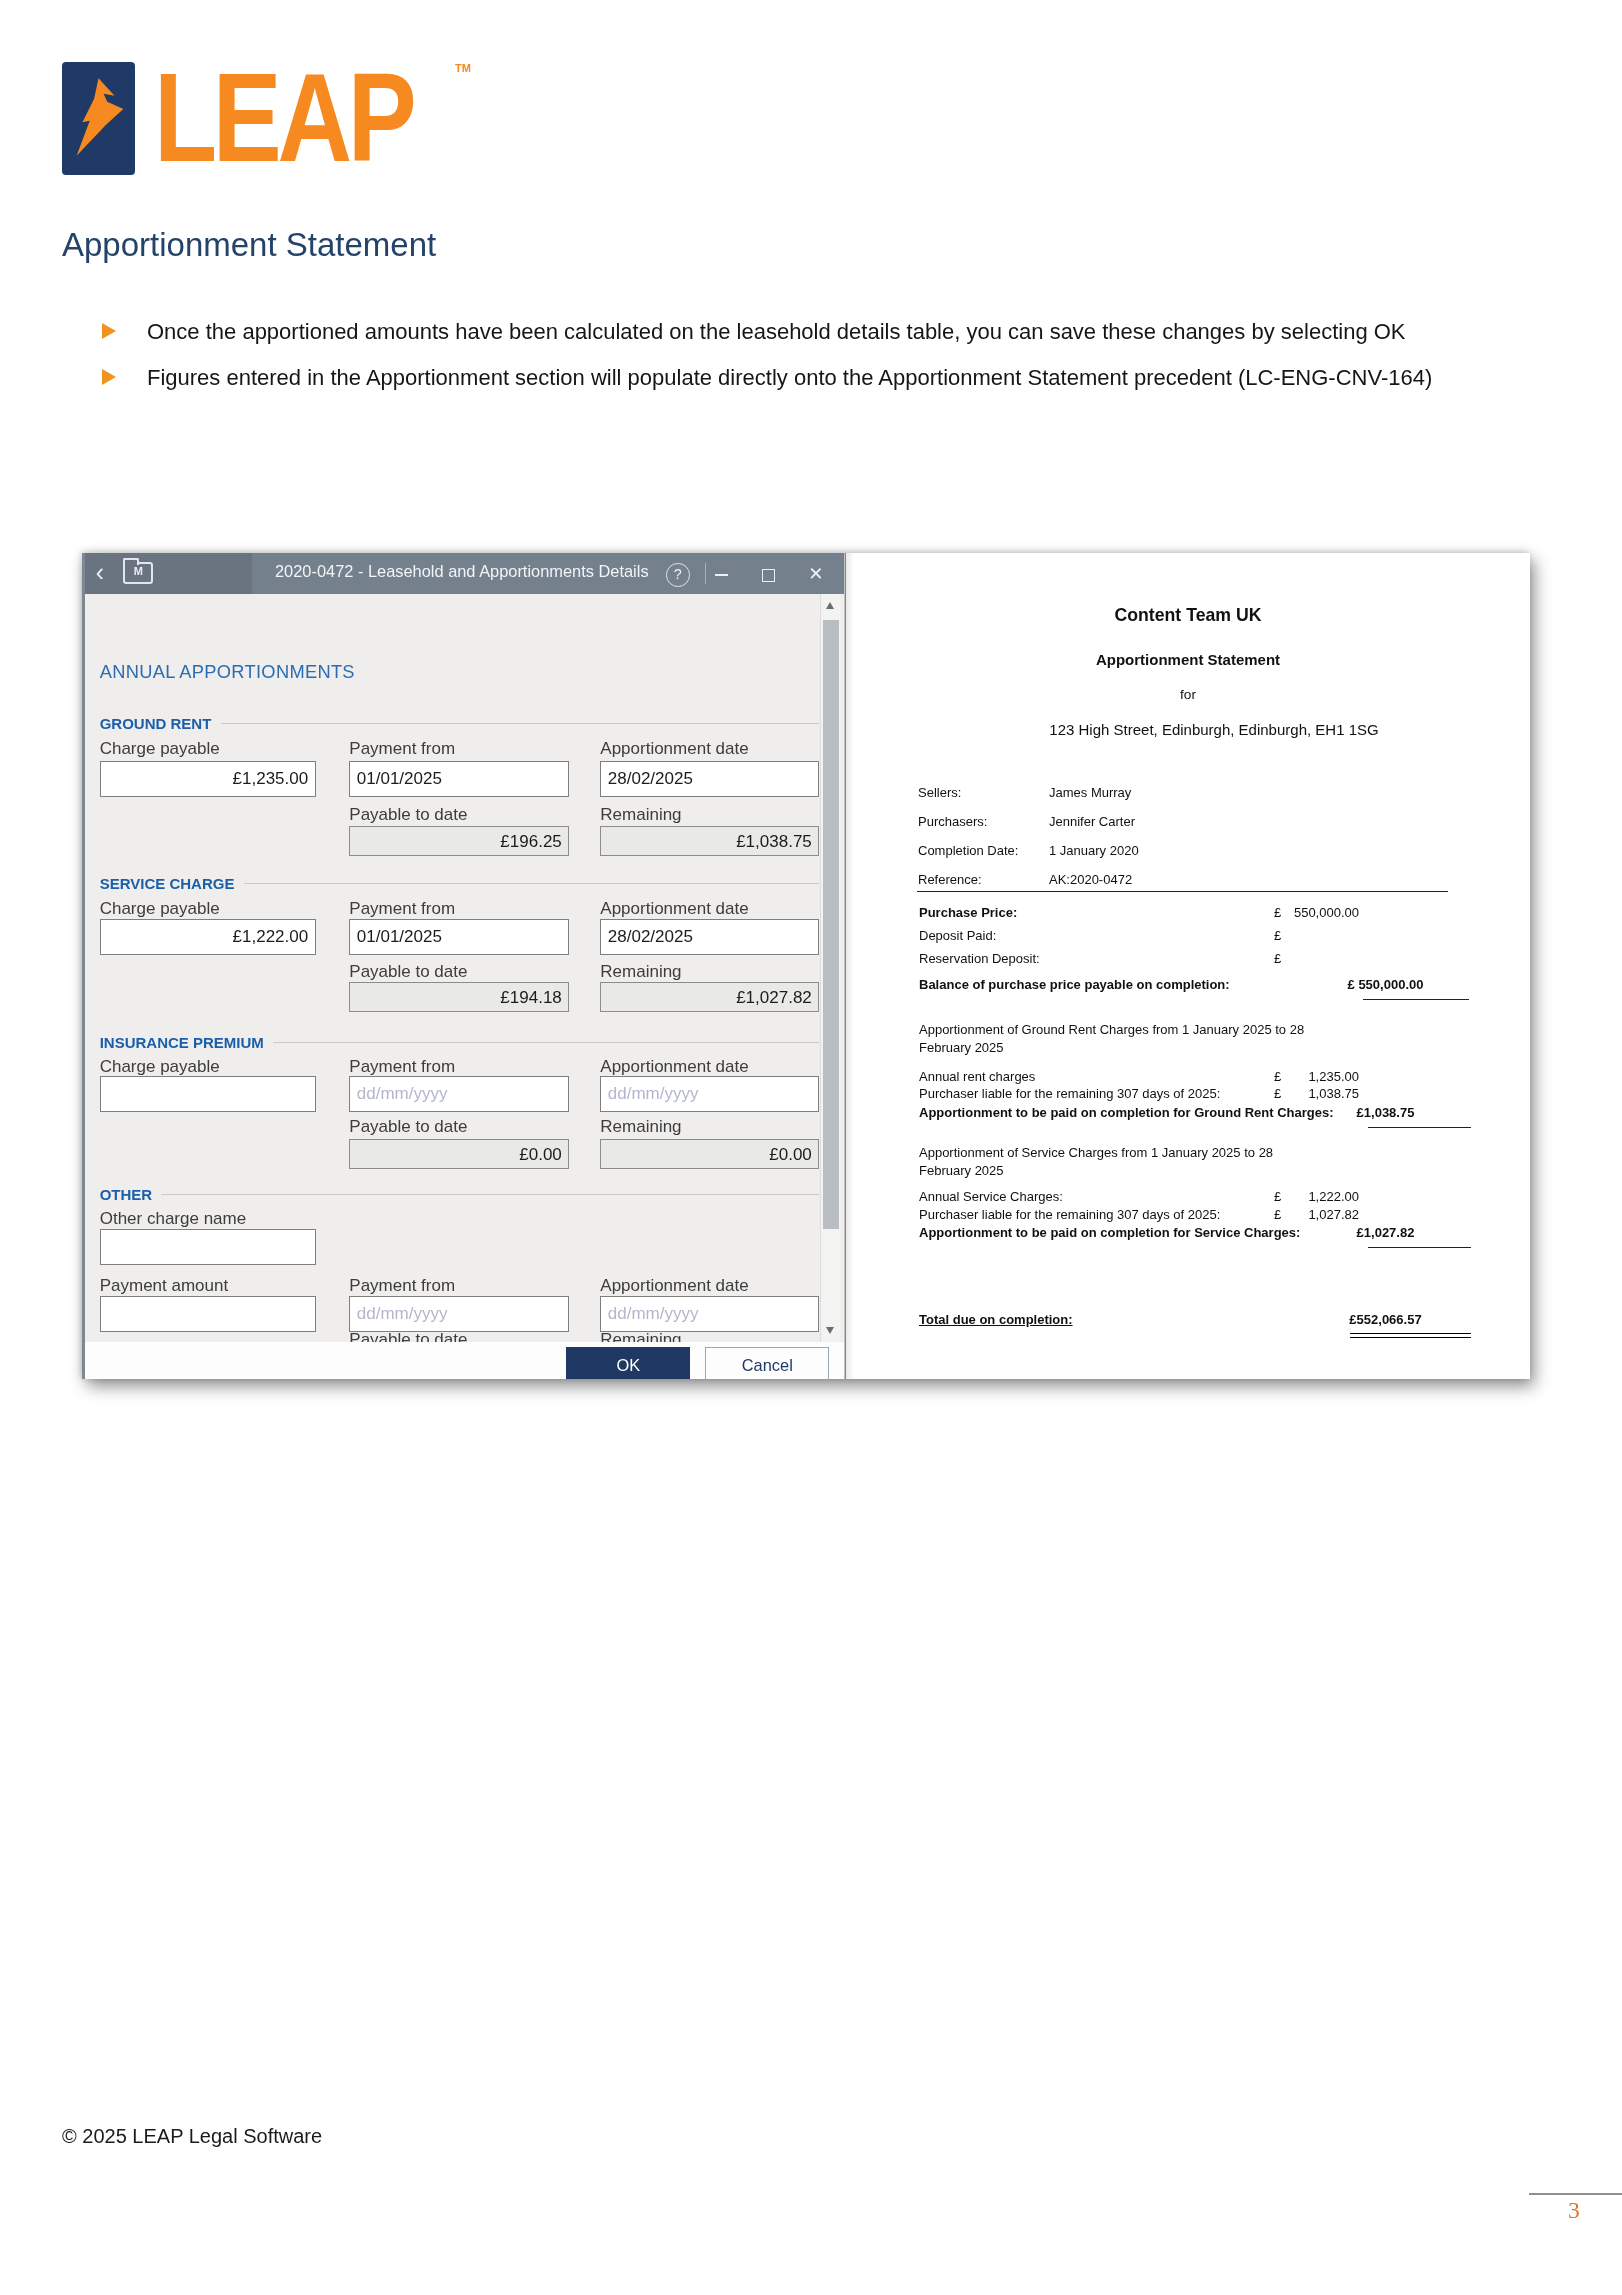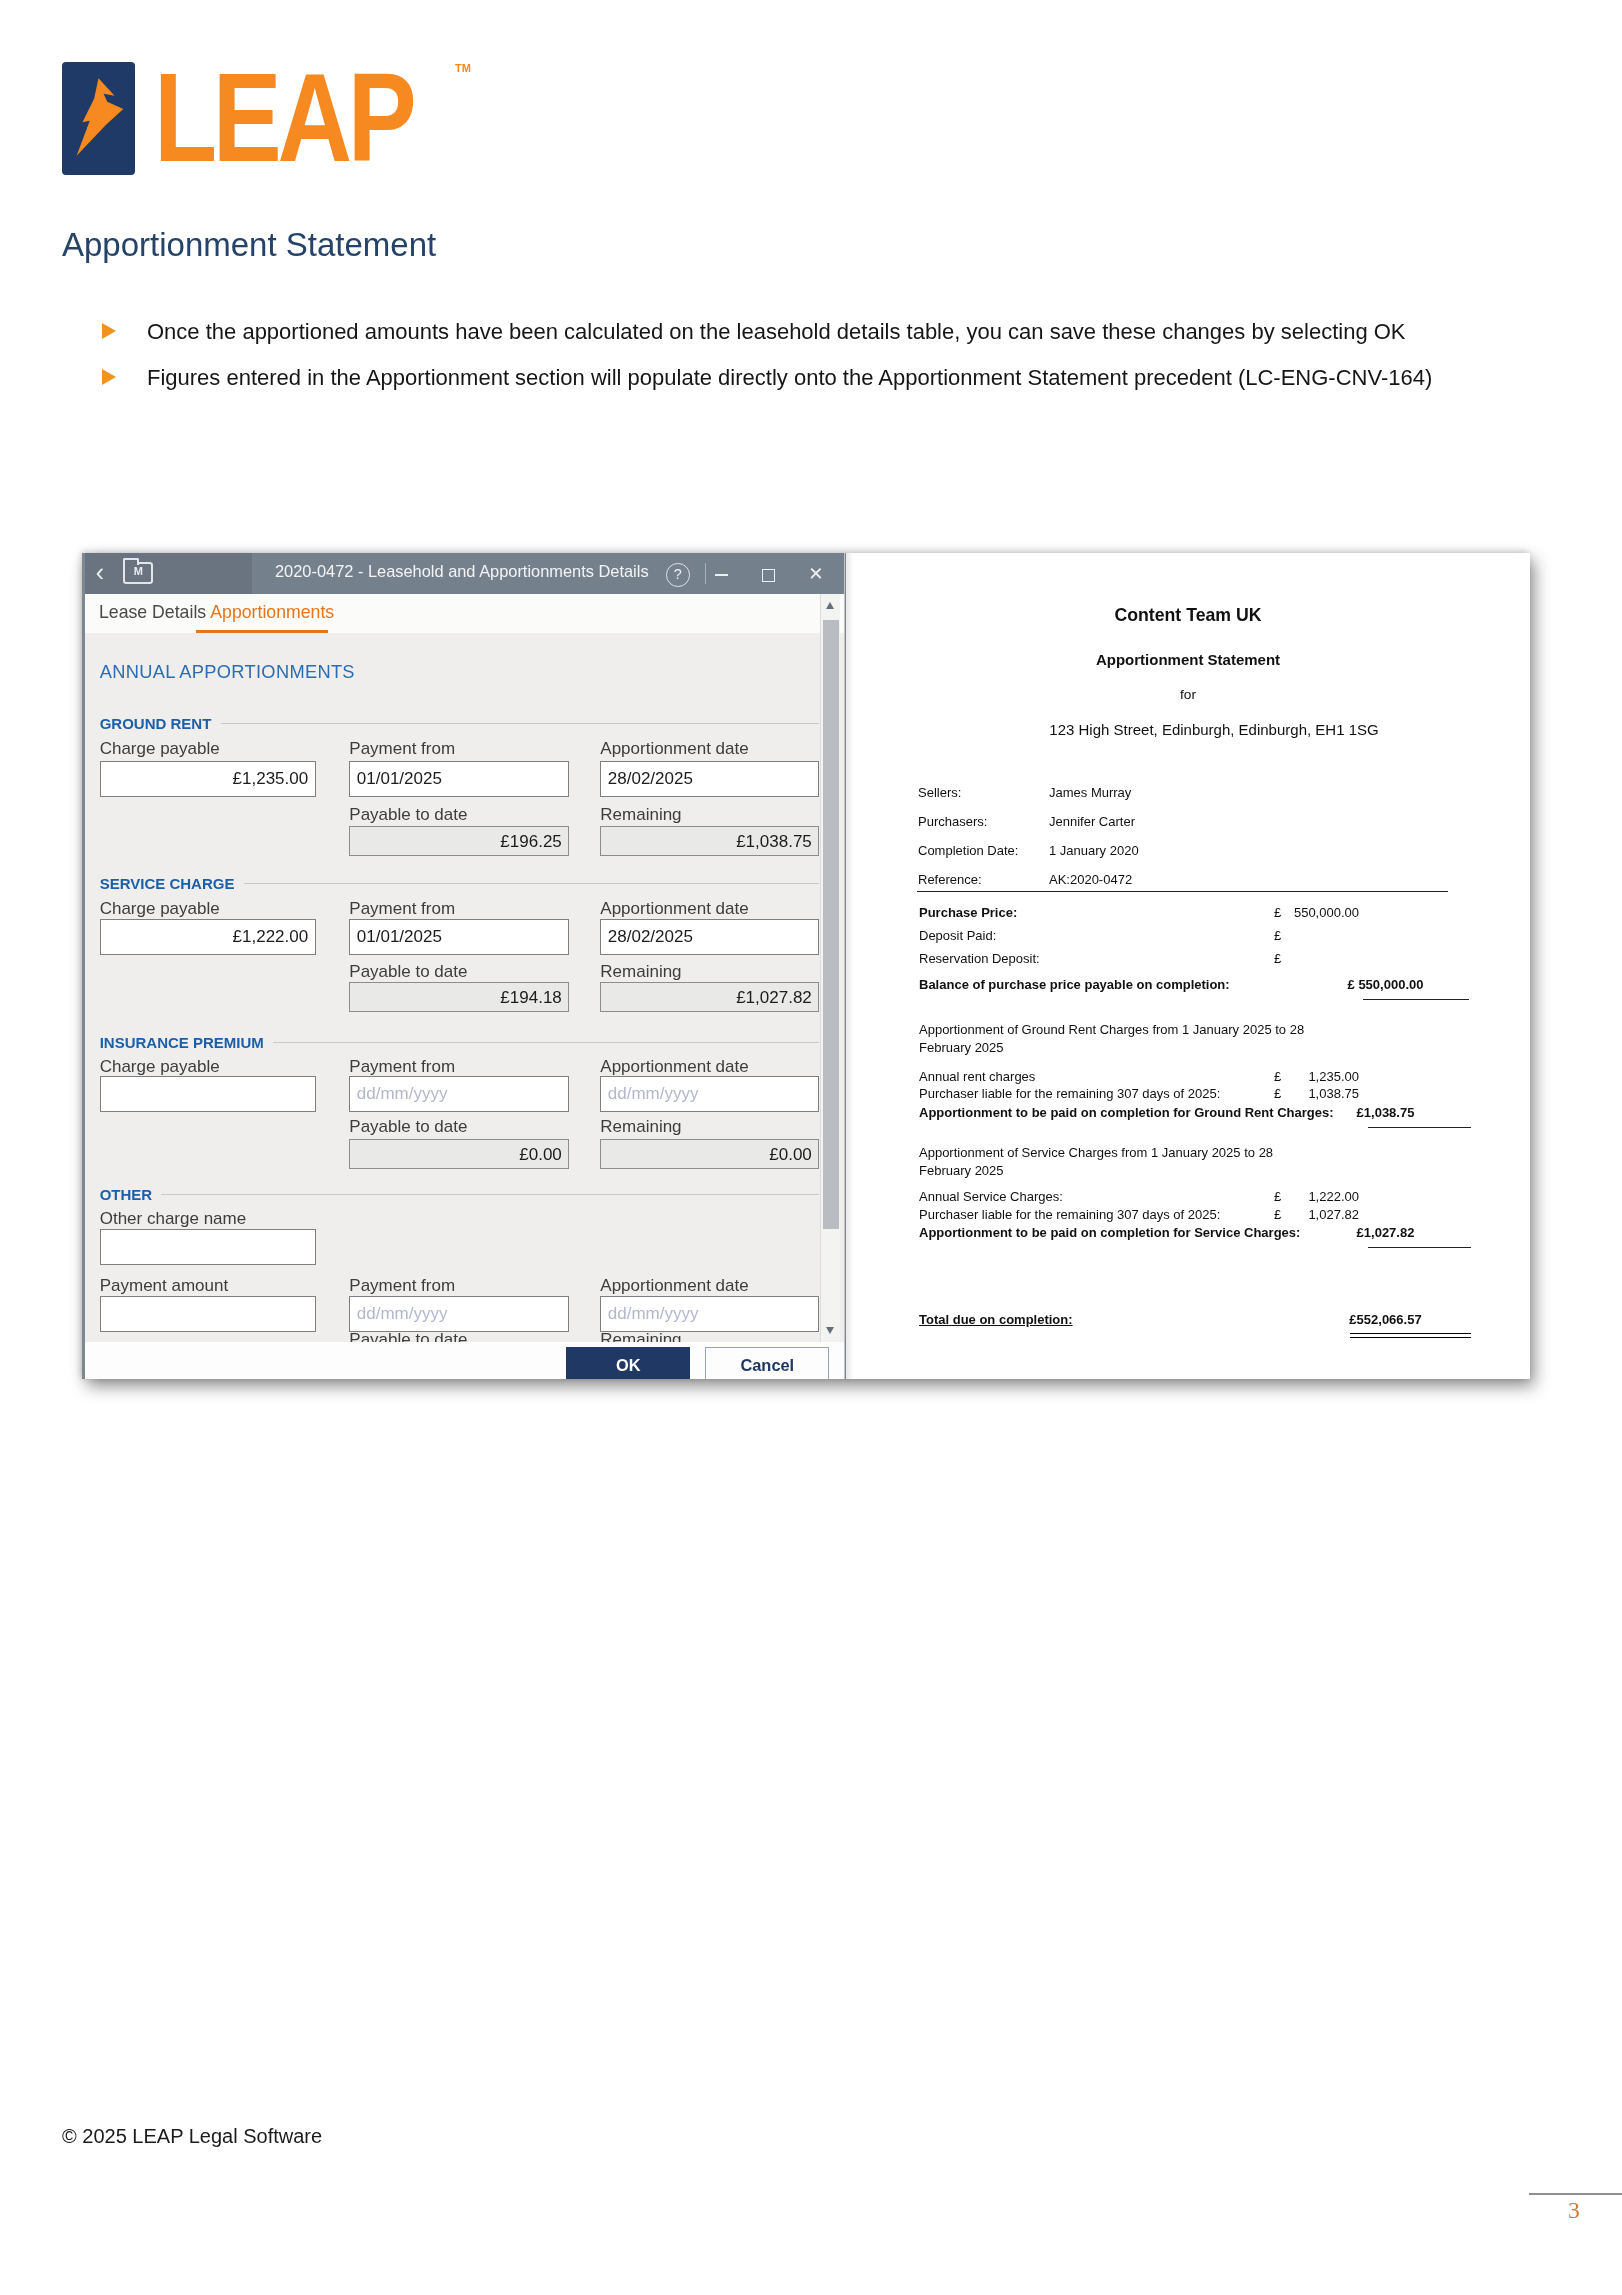--- a/index.html
+++ b/index.html
@@ -61,21 +61,21 @@
   .ro { position:absolute; height:30px; background:#E9E9E7; border:0.7px solid #8C8C8C; font-size:17px; color:#1c1c1c;
         line-height:29px; text-align:right; padding:0 6.5px; }
 
   .dlg-scroll { position:absolute; left:735px; top:41px; width:19.6px; height:748px; background:#F3F3F2; border-left:0.7px solid #dcdcdc; }
   .scroll-up, .scroll-down { position:absolute; left:5.2px; width:0; height:0; }
   .scroll-up   { top:7.9px;    border-bottom:7.2px solid #646E78; border-left:4.6px solid transparent; border-right:4.6px solid transparent; }
   .scroll-down { bottom:7.9px; border-top:7.2px solid #646E78;  border-left:4.6px solid transparent; border-right:4.6px solid transparent; }
   .scroll-thumb { position:absolute; left:2px; top:26px; width:15.7px; height:609px; background:#B9BDC1; }
 
   .dlg-bottom { position:absolute; left:0; top:789px; width:100%; height:37px; background:#FDFDFD; }
-  .btn { position:absolute; top:4.6px; width:124px; height:38px; font-size:16.4px; font-family:inherit; border:none; cursor:default;font-weight:bold; }
+  .btn { position:absolute; top:4.6px; width:124px; height:38px; font-size:16.4px; font-family:inherit; border:none; cursor:default; }
   .btn-ok { left:481px; background:#1F3864; color:#fff; }
   .btn-cancel { left:620px; background:#FDFDFD; color:#1F3864; border:0.7px solid #97A5BC; }
 
   
   .doc { position:absolute; left:764px; top:0; width:684px; height:826px; background:#fff; color:#111;
          background:linear-gradient(to right, #e8e8e8 0px, #ffffff 7.9px); font-size:13px; overflow:hidden; }
   .doc .center { position:absolute; left:0; width:100%; text-align:center; }
   .doc-line { position:absolute; white-space:nowrap; }
   .doc .b { font-weight:bold; }
   .cur { position:absolute; left:428px; }
@@ -134,25 +134,20 @@
           <span class="tb-min-glyph"></span>
         </div>
         <div class="tb-btn" style="left:665px;">
           <span class="tb-max-glyph"></span>
         </div>
         <div class="tb-btn" style="left:712px;">
           <span>✕</span>
         </div>
       </div>
 
-      <div class="dlg-tabs">
-        <div class="tab inactive">Lease Details</div>
-        <div class="tab active">Apportionments</div>
-        <div class="tab-underline"></div>
-      </div>
 
       <div class="dlg-heading">ANNUAL APPORTIONMENTS</div>
 
       <div class="sec-h" style="top:162px;">
         <span>GROUND RENT</span>
       </div>
       <div class="lbl c1" style="top:186px;">Charge payable</div>
       <div class="lbl c2" style="top:186px;">Payment from</div>
       <div class="lbl c3" style="top:186px;">Apportionment date</div>
       <input class="inp money c1" style="top: 208px;" value="£1,235.00">

